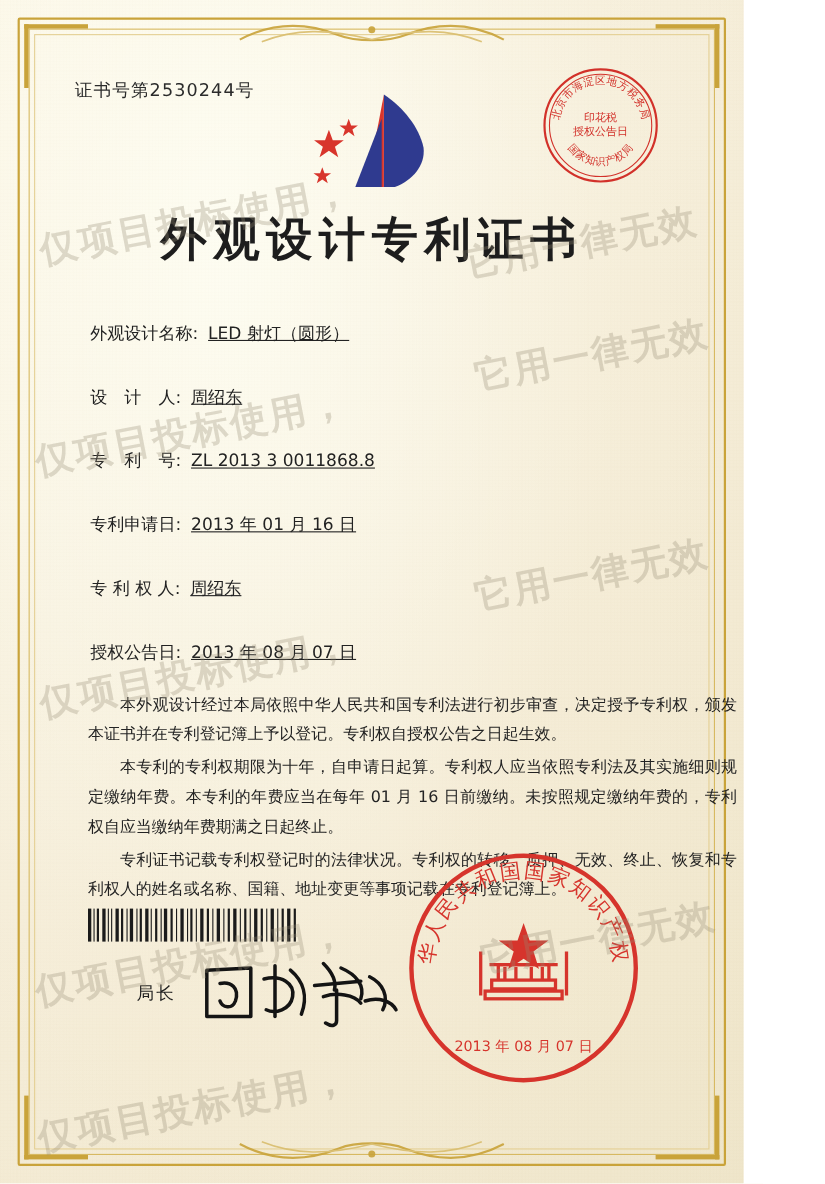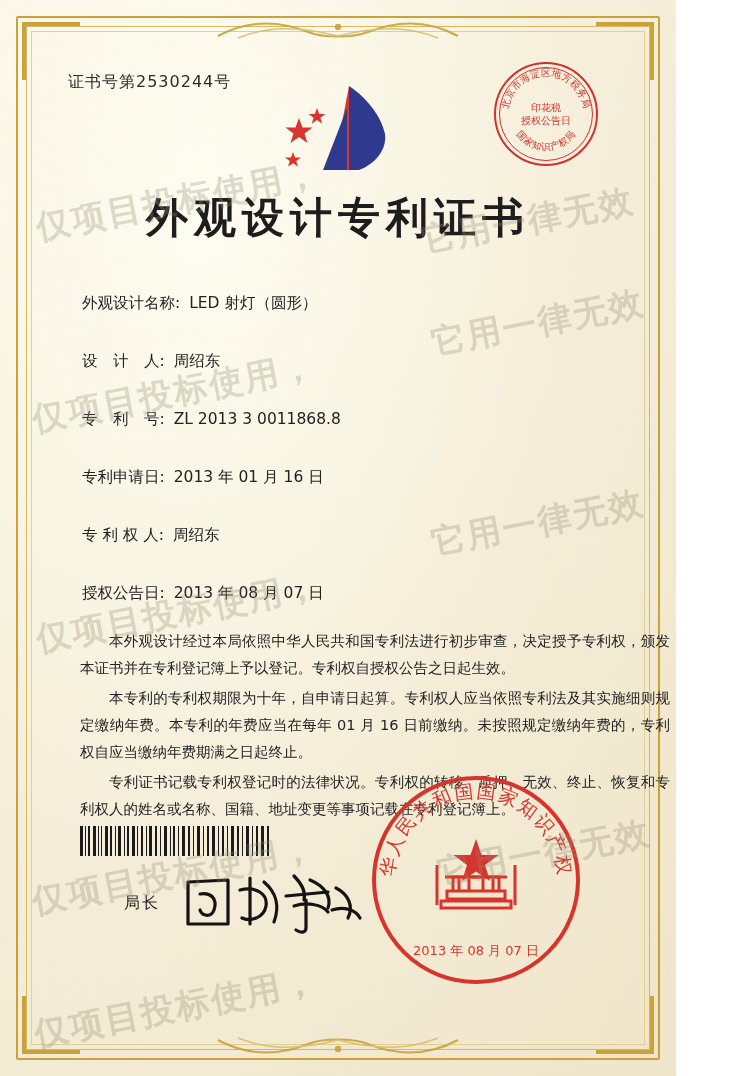--- a/index.html
+++ b/index.html
@@ -182,20 +182,21 @@
     color: #222;
     white-space: nowrap;
     font-family: "DejaVu Sans", sans-serif;
   }
   .field-label {
     display: inline-block;
   }
   .field-value {
     display: inline-block;
     margin-left: 4px;
+    text-decoration: underline;
   }
 
   
   .body-text {
     position: absolute;
     left: 80px;
     top: 628px;
     width: 590px;
     font-size: 14.5px;
     line-height: 27px;

